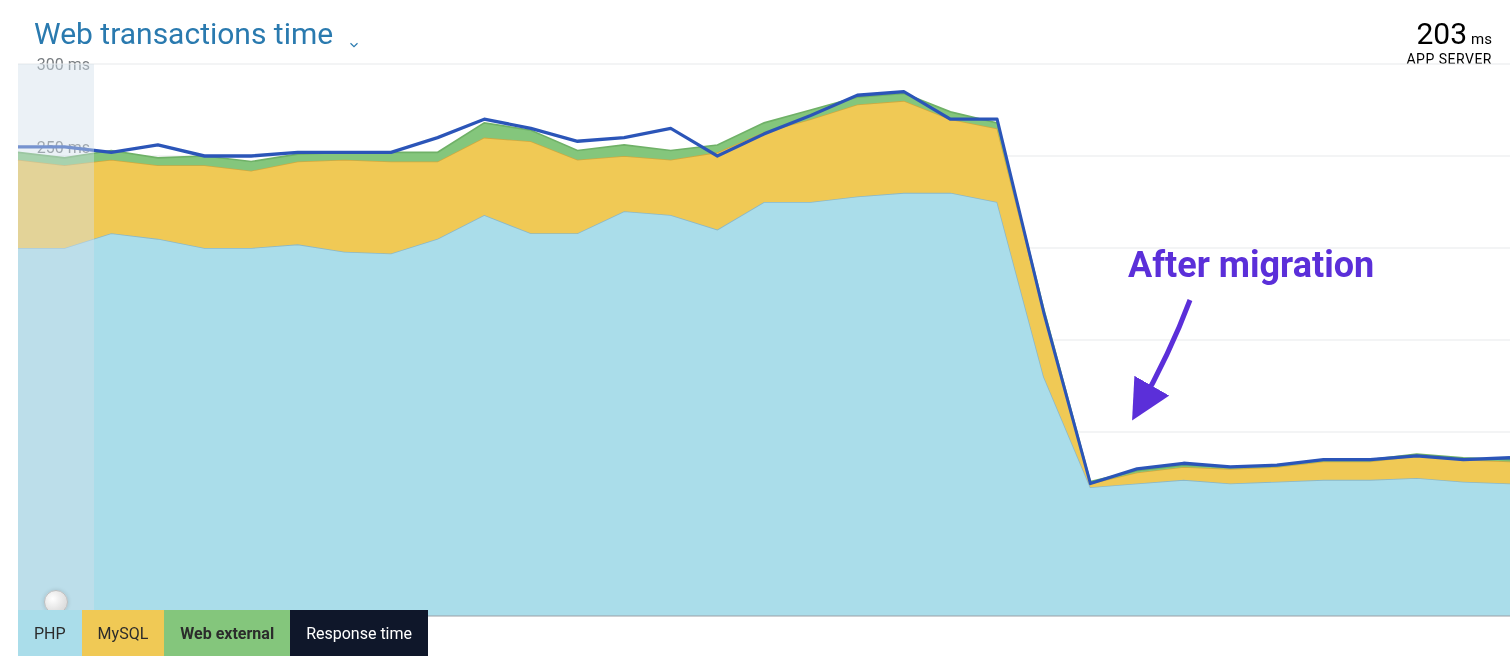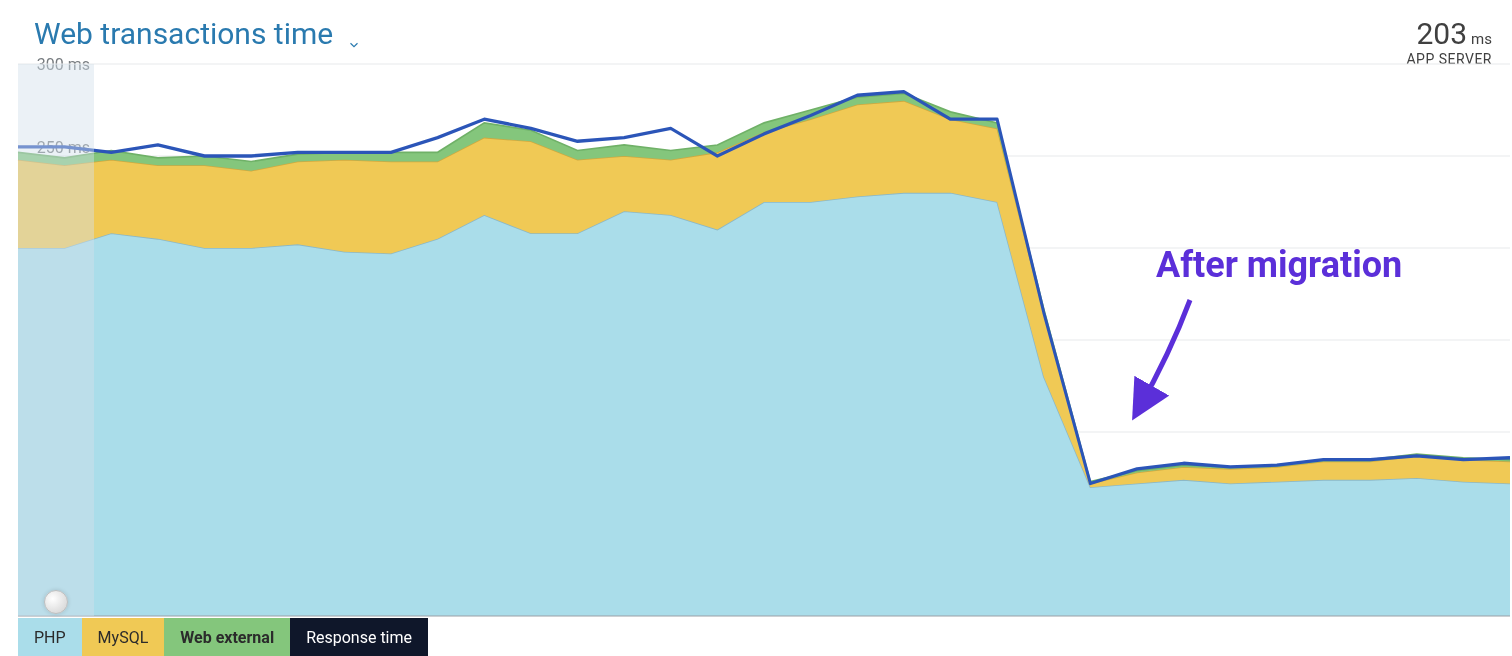--- a/index.html
+++ b/index.html
@@ -33,21 +33,21 @@
     font-weight: 400;
   }
   .chevron {
     width: 14px;
     height: 14px;
     display: inline-block;
   }
   .chevron svg { stroke: #2a7aaf; }
   .metric-area {
     text-align: right;
-    color: #404040;
+    color: #000000;
   }
   .metric-value { font-size: 30px; font-weight: 400; }
   .metric-unit  { font-size: 15px; margin-left: 4px; }
   .metric-sub   { font-size: 14px; letter-spacing: 0.5px; }
 
   
   .chart-wrap {
     position: absolute;
     top: 64px;
     left: 18px;
@@ -114,41 +114,40 @@
     background: radial-gradient(circle at 35% 35%, #ffffff, #cfcfcf);
     border: 1px solid #bfbfbf;
     box-shadow: 0 0 4px rgba(0,0,0,0.15);
   }
 
   
   .legend {
     position: absolute;
     left: 18px;
     bottom: 0;
-    height: 38px;
+    height: 46px;
     display: flex;
   }
   .legend-item {
     padding: 4px 16px;
     font-size: 16px;
     display: flex;
     align-items: center;
     color: #2b2b2b;
   }
   .legend-item.response { color: #ffffff; }
 
   
   .anno {
     position: absolute;
     color: #5b2fd9;
     font-weight: 700;
     font-size: 36px;
     white-space: nowrap;
     pointer-events: none;
-    margin-left: 28px;
   }
   .anno-arrow {
     position: absolute;
     pointer-events: none;
   }
 </style>
 </head>
 <body>
 
 <div class="header">

